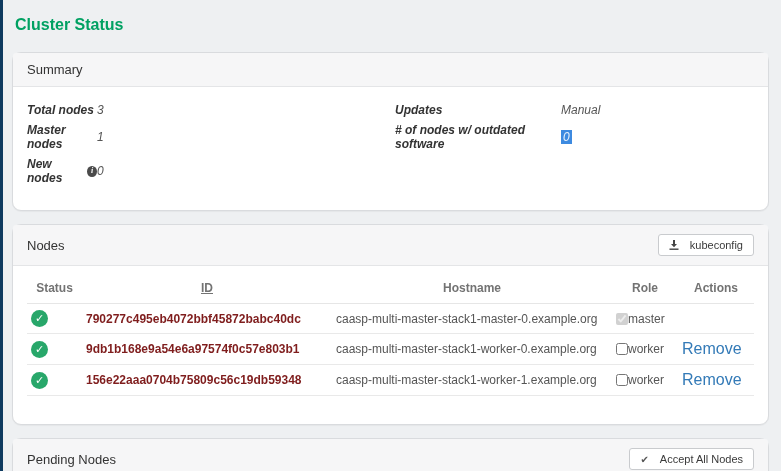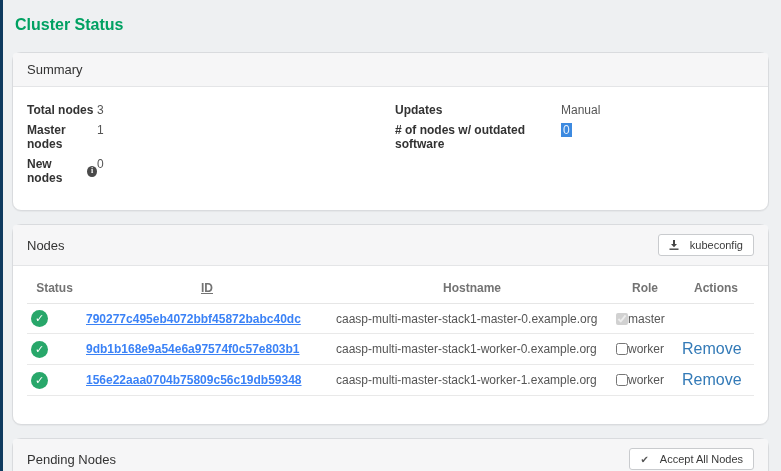--- a/index.html
+++ b/index.html
@@ -31,21 +31,21 @@
     border-radius:3px 3px 0 0;
     display:flex; align-items:center; justify-content:space-between;
     min-height:34px;
   }
   .panel-body { padding:13px 14px; }
 
   
   .summary-grid { display:flex; font-size:12px; padding:3px 0 6px; }
   .summary-col-left { width:368px; flex:none; }
   .summary-col-right { flex:1; }
-  .kv-row { display:flex; align-items:flex-start; margin-bottom:6px; line-height:14px; }
+  .kv-row { display:flex; align-items:center; margin-bottom:6px; line-height:14px;font-style:italic; }
   .kv-label { font-weight:bold; color:#333; flex:none; display:flex; align-items:center; gap:4px; }
   .summary-col-left .kv-label { width:70px; }
   .summary-col-right .kv-label { width:166px; }
   .kv-value { color:#555; }
   .selected-value { background:#3d8ae0; color:#e8f1fb; padding:0 2px; }
   .info-icon {
     display:inline-flex; align-items:center; justify-content:center;
     width:11px; height:11px; border-radius:50%;
     background:#4a4a4a; color:#fff;
     font-size:8px; font-weight:bold; font-family:"Liberation Serif",serif;
@@ -67,21 +67,21 @@
   table { width:100%; border-collapse:collapse; font-size:12px; }
   th {
     text-align:center; font-weight:bold; color:#737373;
     padding:9px 4px 8px; border-bottom:1px solid #e6e6e6;
   }
   td { padding:6px 4px; border-bottom:1px solid #e9e9e9; color:#555; height:29px; }
   .col-status { width:55px; }
   .col-id { width:250px;text-decoration:underline; }
   .col-hostname { width:280px; }
   .col-role { width:66px; }
-  .node-id { font-weight:bold; color:#3b82f6;text-decoration:underline; }
+  .node-id { font-weight:bold; color:#7f1d1d; }
   .status-ok {
     display:inline-flex; align-items:center; justify-content:center;
     width:17px; height:17px; border-radius:50%;
     background:#28a76a; color:#fff; font-size:11px; font-weight:bold;
     line-height:1;
   }
   .role-cell { display:flex; align-items:center; color:#555; }
   .role-cell input { width:12px; height:12px; }
   a.remove-link { color:#337ab7; text-decoration:none; font-size:16px; }
 </style>

